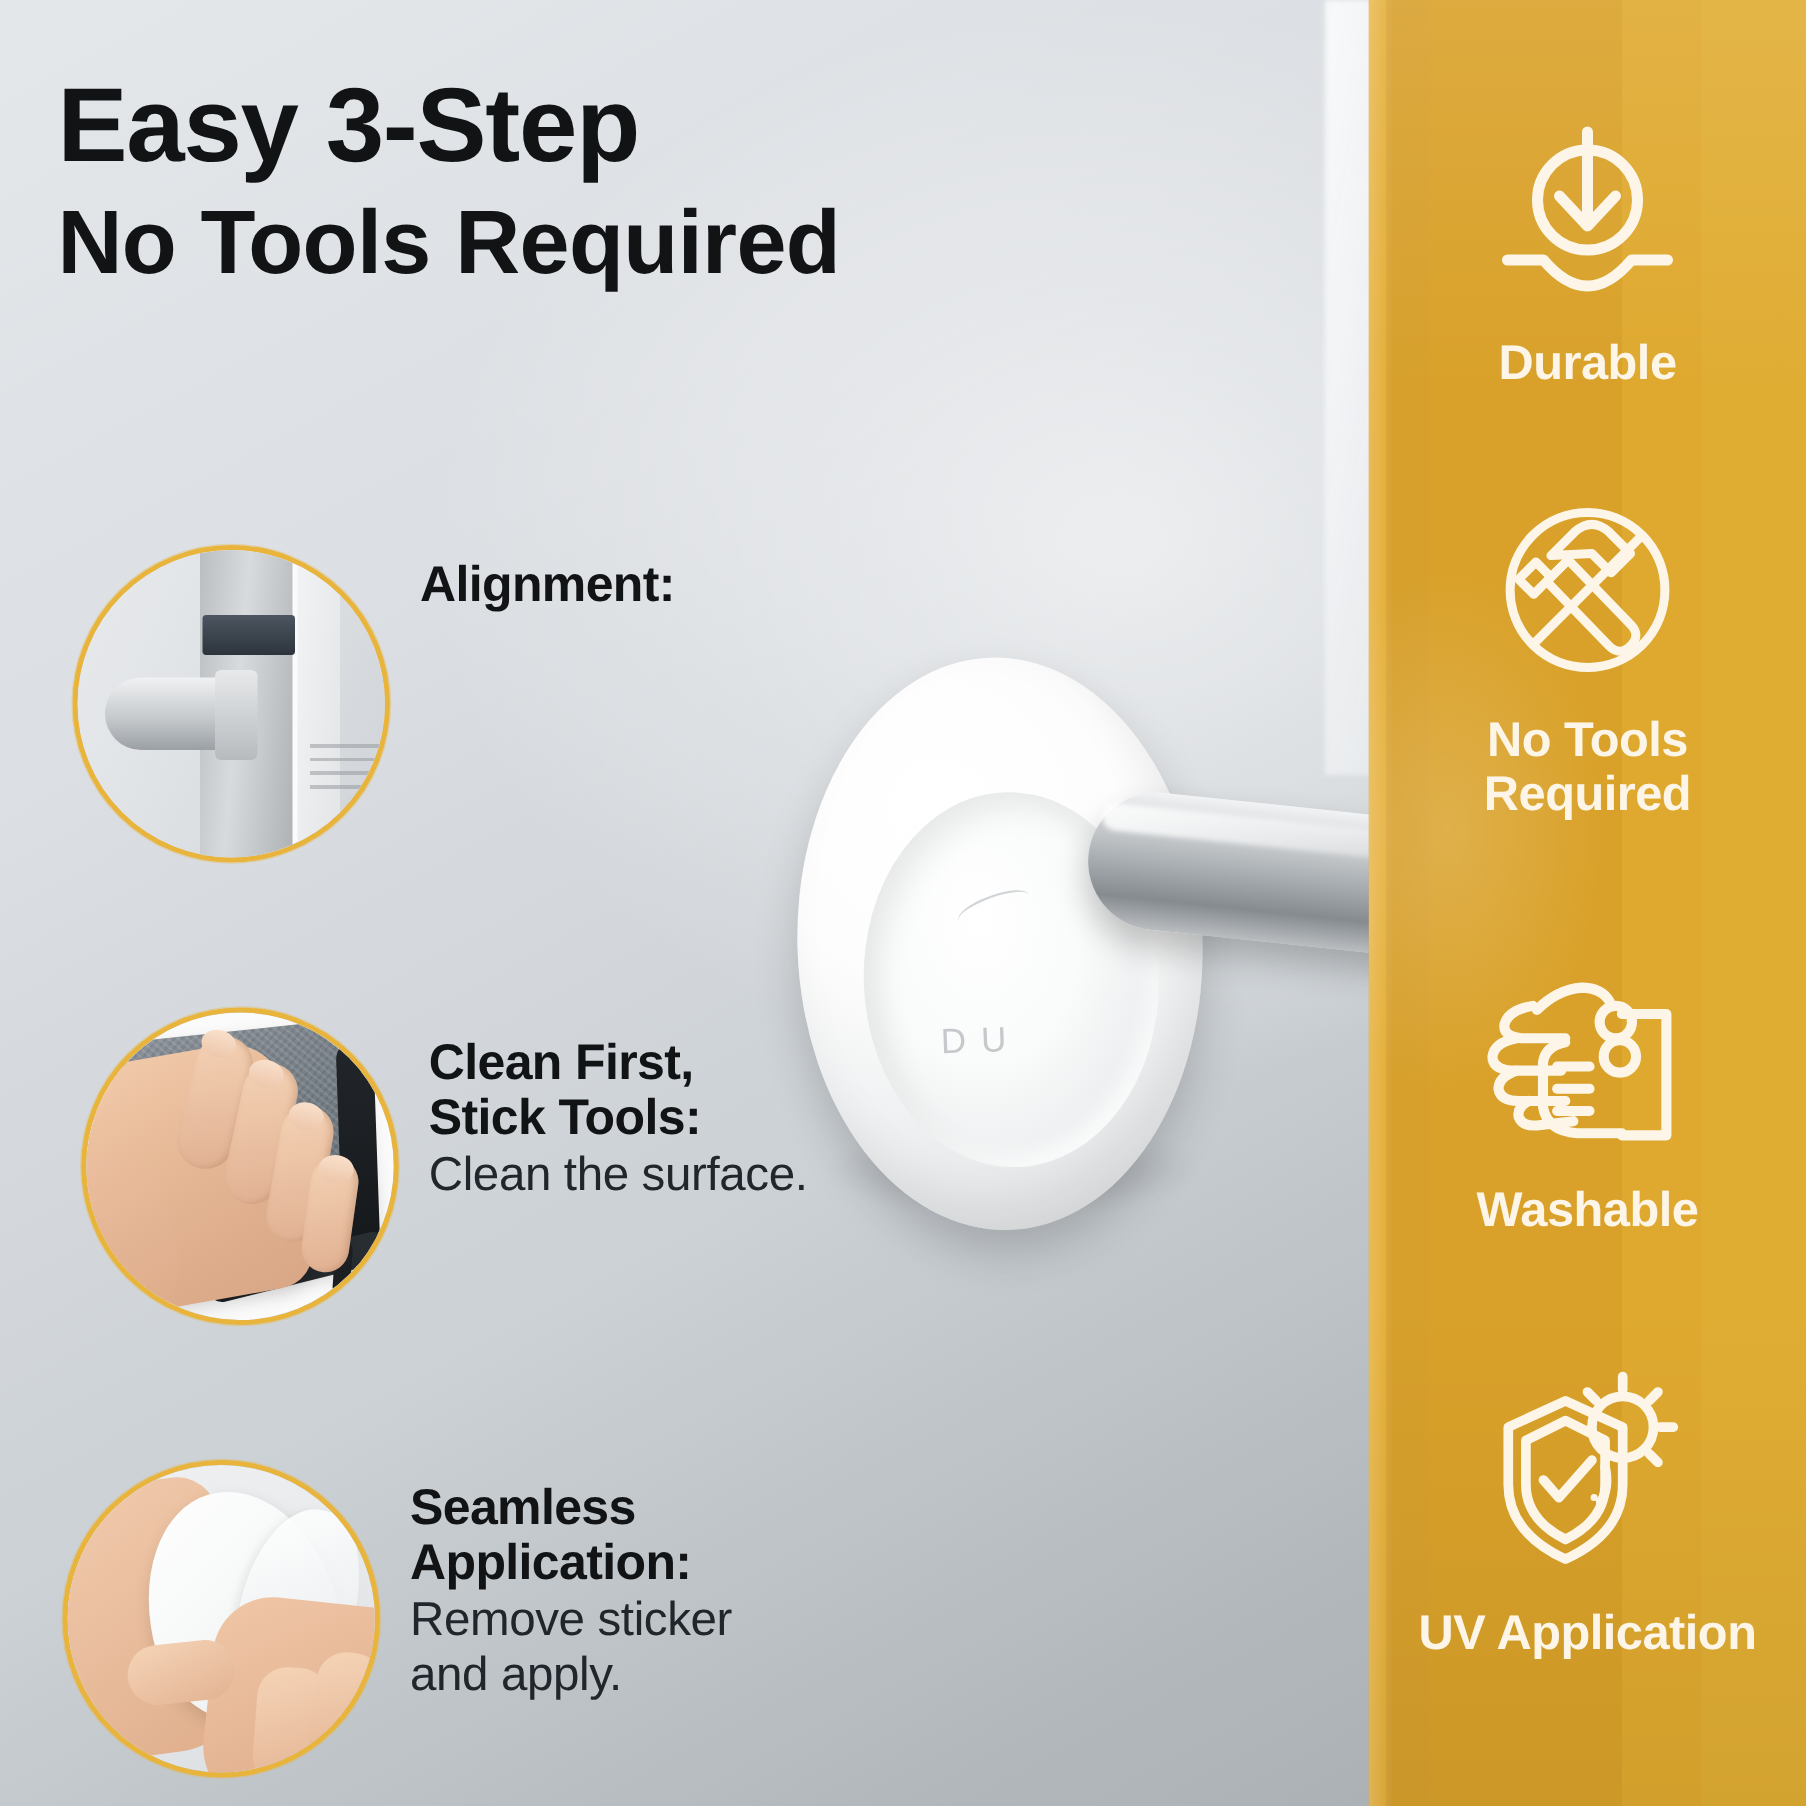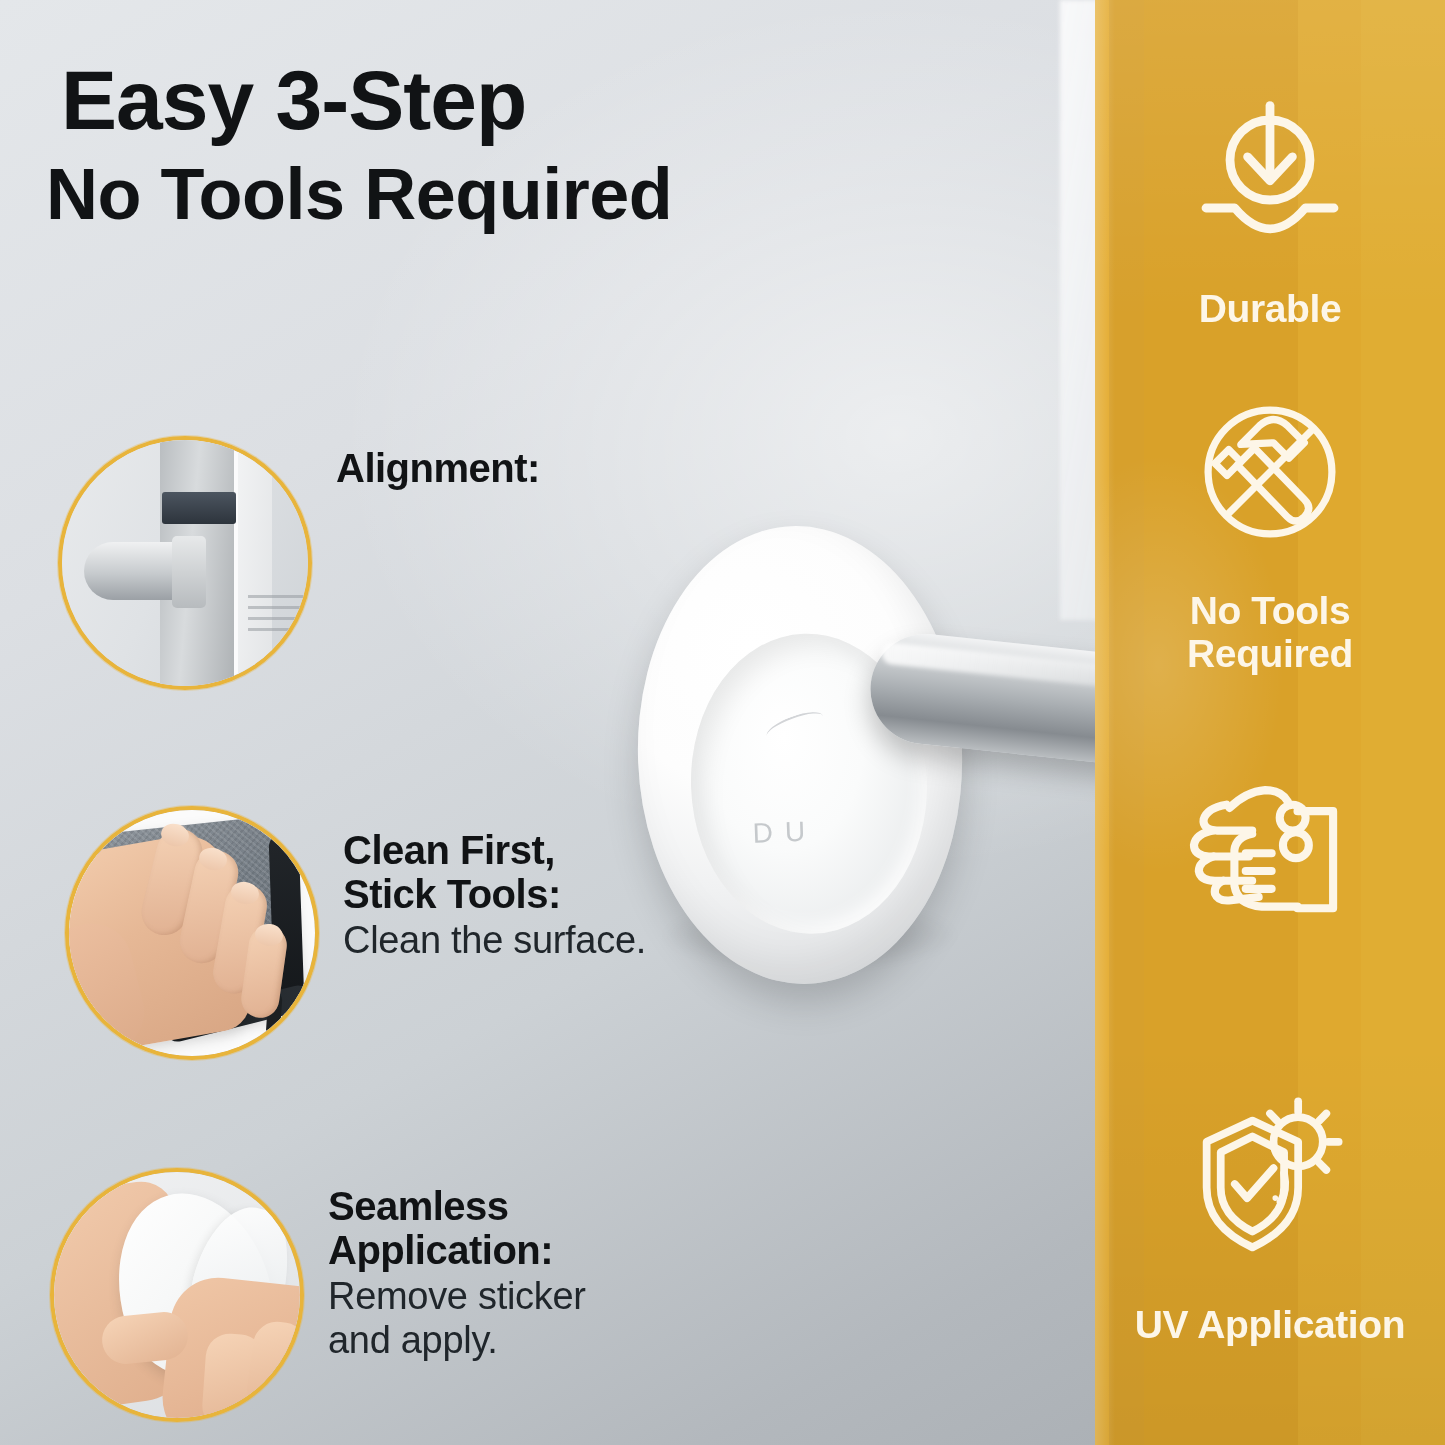--- a/index.html
+++ b/index.html
@@ -12,21 +12,21 @@
     position:relative;width:1445px;height:1445px;overflow:hidden;
     background:
       radial-gradient(ellipse 900px 700px at 62% 30%, rgba(255,255,255,0.55) 0%, rgba(255,255,255,0) 62%),
       linear-gradient(152deg, #e4e7ea 0%, #dcdfe3 28%, #ccd1d5 58%, #b3b8bd 82%, #a6abb0 100%);
   }
 
   
   .headline{position:absolute;left:46px;top:58px;width:1000px;}
   .h-line1{
     font-size:84px;font-weight:700;color:#111315;letter-spacing:-1px;
-    line-height:1.0;white-space:nowrap;margin-left:15px;
+    line-height:1.0;white-space:nowrap;
   }
   .h-line2{
     font-size:112px;font-weight:700;color:#FAB81E;letter-spacing:0px;
     line-height:1.0;margin-top:12px;white-space:nowrap;
     -webkit-text-stroke:2.5px #6a5a32;
     paint-order:stroke fill;
     text-shadow:0 0 1px rgba(90,74,40,.5);
   }
   .h-line3{
     font-size:72px;font-weight:700;color:#111315;letter-spacing:-0.5px;
@@ -174,21 +174,21 @@
       linear-gradient(180deg, rgba(0,0,0,0) 72%, rgba(0,0,0,.06) 100%);
     pointer-events:none;
   }
   .panel-doorline{position:absolute;left:0;top:0;width:20px;height:1445px;
     background:linear-gradient(90deg,rgba(255,255,255,.22),rgba(255,255,255,0));}
 
   .feature{position:absolute;left:0;width:350px;text-align:center;}
   .feature-icon{display:flex;justify-content:center;align-items:center;height:auto;}
   .feature-label{
     color:#fdf6e8;font-size:39px;font-weight:700;line-height:1.10;
-    letter-spacing:-0.4px;margin-top:32px;
+    letter-spacing:-0.4px;margin-top:14px;
   }
 </style>
 </head>
 <body>
 
 <div id="canvas">
 
   <div class="headline">
     <div class="h-line1">Easy 3-Step</div>
     <div class="h-line3">No Tools Required</div>
@@ -320,20 +320,21 @@
           <path d="M40,52 L56,52"></path>
           <path d="M40,63 L56,63"></path>
           <path d="M40,74 L56,74"></path>
 
           <path d="M72,26 L94,26 L94,86 L72,86"></path>
 
           <circle cx="69" cy="30" r="8"></circle>
           <circle cx="71" cy="47" r="8"></circle>
         </svg>
       </div>
+      <div class="feature-label">Washable</div>
     </div>
 
     <div class="feature" style="top:1096px;">
       <div class="feature-icon">
         <svg width="176" height="176" viewBox="0 0 100 100" fill="none" stroke="#fdf6e8" stroke-width="4.4" stroke-linecap="round" stroke-linejoin="round">
 
           <circle cx="66" cy="26" r="14"></circle>
           <line x1="66" y1="3" x2="66" y2="9"></line>
           <line x1="50" y1="10" x2="54" y2="14"></line>
           <line x1="82" y1="10" x2="78" y2="14"></line>

